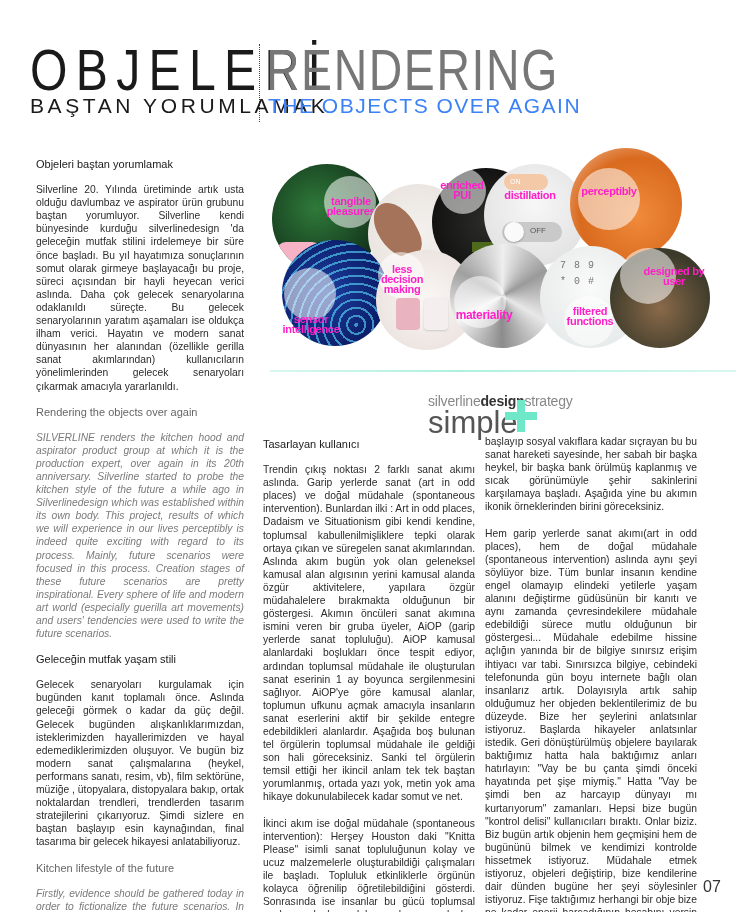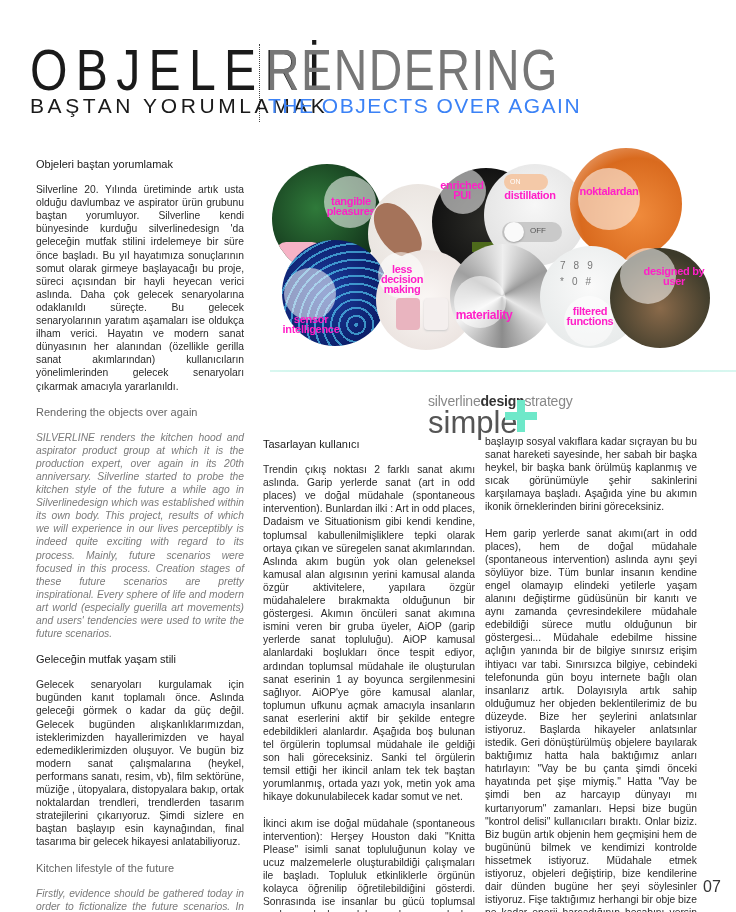--- a/index.html
+++ b/index.html
@@ -81,41 +81,41 @@
   <div class="circ" style="left:212px;top:16px;width:102px;height:102px;background:radial-gradient(circle at 50% 40%,#f7f7f7,#dcdcdc);">
     <div style="position:absolute;left:20px;top:10px;width:44px;height:16px;background:#f4c9a8;border-radius:8px;font-size:7px;color:#fff;text-align:left;padding-left:6px;line-height:16px;box-sizing:border-box;">ON</div>
     <div style="position:absolute;left:18px;top:58px;width:60px;height:20px;background:#c9c9c9;border-radius:10px;"></div>
     <div style="position:absolute;left:20px;top:58px;width:20px;height:20px;background:#fafafa;border-radius:50%;box-shadow:0 1px 2px #999;"></div>
     <div style="position:absolute;left:46px;top:62px;font-size:8px;color:#555;">OFF</div>
   </div>
   <div class="lbl" style="left:222px;top:42px;width:72px;">distillation</div>
 
   <div class="circ" style="left:298px;top:0;width:112px;height:112px;background:radial-gradient(circle at 60% 60%,#f08b3c,#d96a1e 60%,#f3c0a0);"></div>
   <div class="lens" style="left:306px;top:20px;width:62px;height:62px;"></div>
-  <div class="lbl" style="left:302px;top:38px;width:70px;">noktalardan</div>
+  <div class="lbl" style="left:302px;top:38px;width:70px;">perceptibly</div>
 
   <div class="circ" style="left:10px;top:92px;width:106px;height:106px;background:radial-gradient(circle at 40% 50%,#1d3fa0,#0c1e6a 70%);">
     <div style="position:absolute;inset:0;background:repeating-radial-gradient(circle at 70% 80%,rgba(90,220,255,0.6) 0 2px,transparent 2px 8px);"></div>
   </div>
   <div class="lens" style="left:12px;top:120px;width:52px;height:52px;"></div>
   <div class="lbl" style="left:8px;top:146px;width:62px;margin-top:20px;">sensor intelligence</div>
 
   <div class="circ" style="left:104px;top:102px;width:100px;height:100px;background:radial-gradient(circle at 50% 50%,#fbf7f5,#e6ddd9);">
     <div style="position:absolute;left:20px;top:48px;width:24px;height:32px;background:#e9b4bf;border-radius:4px;"></div>
     <div style="position:absolute;left:48px;top:48px;width:24px;height:32px;background:#f4efee;border-radius:4px;box-shadow:0 1px 2px #ccc;"></div>
   </div>
   <div class="lens" style="left:106px;top:104px;width:46px;height:46px;"></div>
   <div class="lbl" style="left:104px;top:116px;width:52px;">less decision making</div>
 
   <div class="circ" style="left:178px;top:96px;width:104px;height:104px;background:conic-gradient(#f0f0f0,#9a9a9a,#e8e8e8,#8c8c8c,#f4f4f4,#a0a0a0,#ececec);"></div>
   <div class="lens" style="left:182px;top:128px;width:52px;height:52px;"></div>
   <div class="lbl" style="left:176px;top:162px;width:72px;font-size:12px;">materiality</div>
 
   <div class="circ" style="left:268px;top:98px;width:102px;height:102px;background:radial-gradient(circle at 50% 40%,#fafafa,#e2e6e6);">
-    <div style="position:absolute;left:20px;top:12px;font-size:10px;color:#777;line-height:16px;letter-spacing:8px;width:70px;">
+    <div style="position:absolute;left:20px;top:12px;font-size:10px;color:#777;line-height:16px;letter-spacing:8px;width:70px;font-family:Liberation Mono, monospace;">
       <span>7</span><span>8</span><span>9</span><br>
       <span>*</span><span>0</span><span>#</span>
     </div>
   </div>
   <div class="lens" style="left:292px;top:148px;width:50px;height:50px;"></div>
   <div class="lbl" style="left:290px;top:158px;width:56px;">filtered functions</div>
 
   <div class="circ" style="left:338px;top:100px;width:100px;height:100px;background:radial-gradient(circle at 50% 60%,#8a6a4a,#3c3a2a 70%);"></div>
   <div class="lens" style="left:348px;top:100px;width:56px;height:56px;"></div>
   <div class="lbl" style="left:344px;top:118px;width:62px;margin-left:27px;">designed by user</div>

